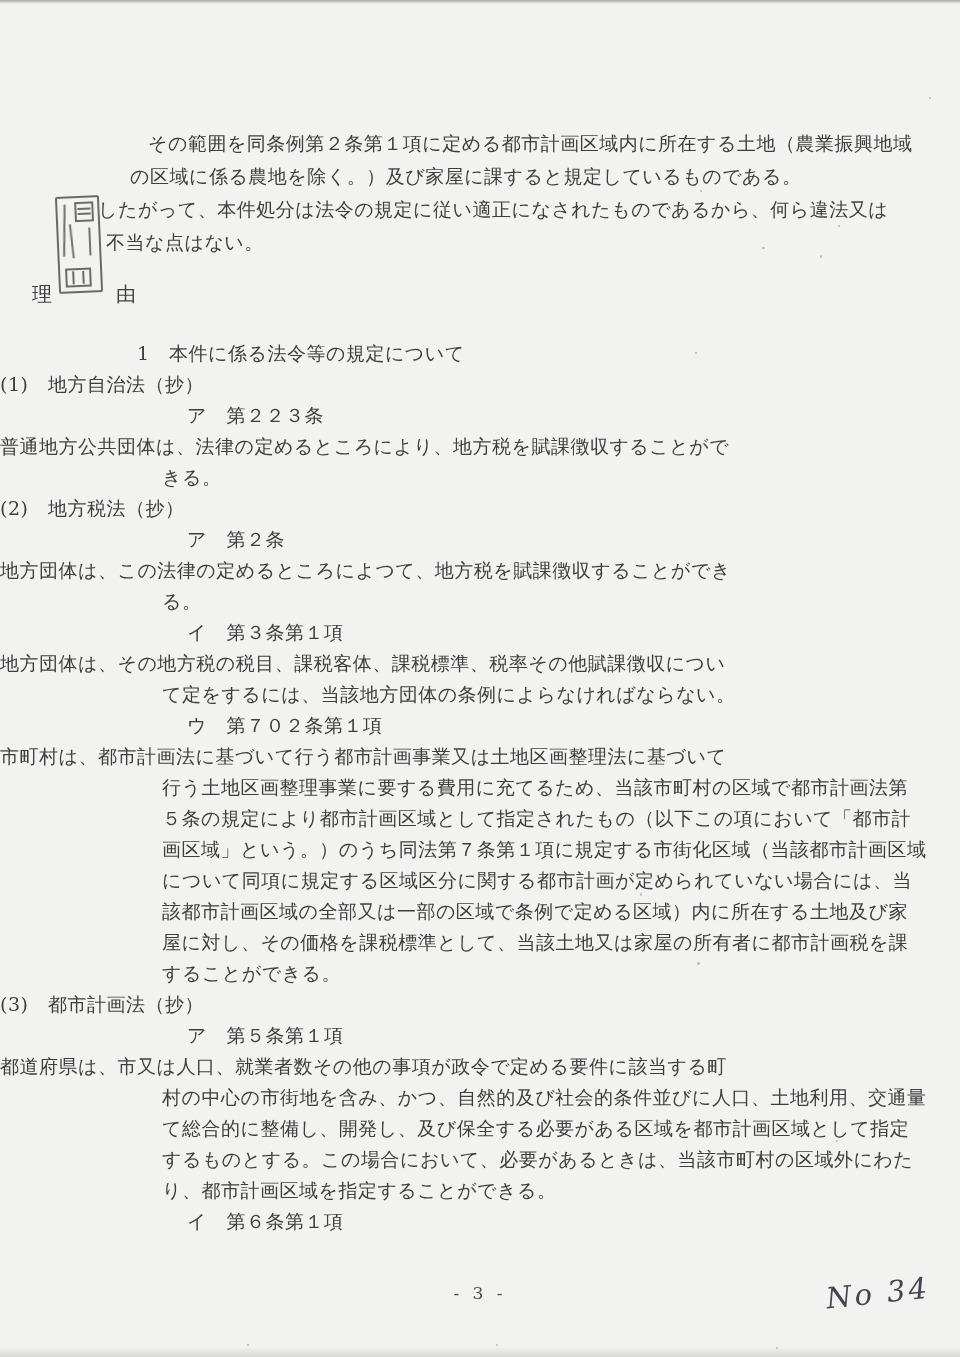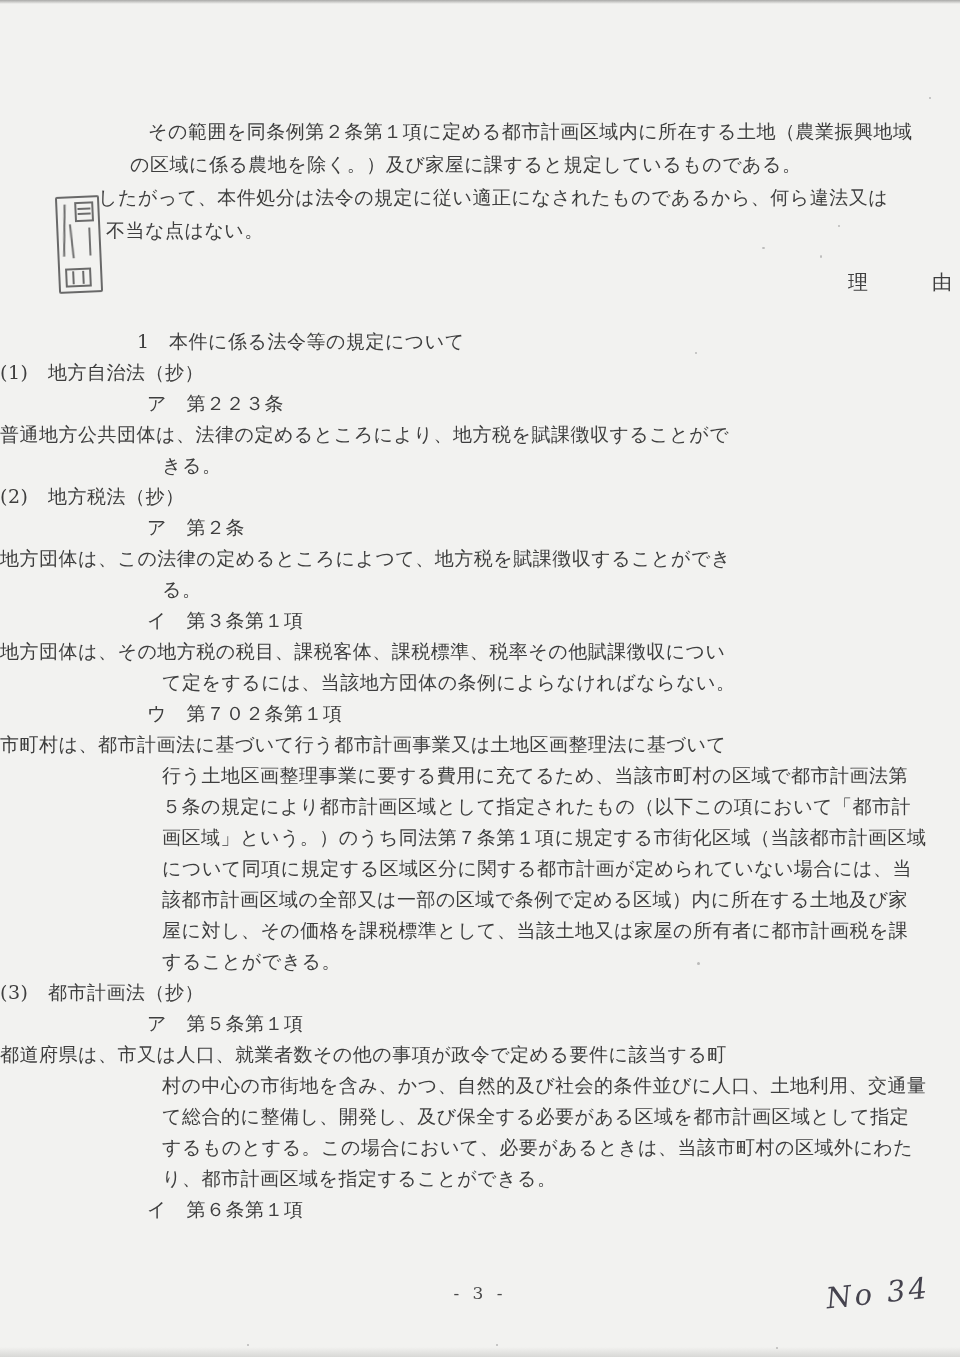--- a/index.html
+++ b/index.html
@@ -10,30 +10,30 @@
     overflow:hidden;
     font-family:"DejaVu Serif","Liberation Serif",serif;
     color:#3e3e3e;
   }
   
   .edge-top{position:absolute;top:0;left:0;width:960px;height:4px;
     background:linear-gradient(#a9a9a7,rgba(169,169,167,0));pointer-events:none;}
   .edge-bottom{position:absolute;bottom:0;left:0;width:960px;height:10px;
     background:linear-gradient(rgba(216,216,214,0),#d8d8d6);pointer-events:none;}
 
-  .doc{position:absolute;top:4px;left:0;width:960px;padding-top:111px;}
+  .doc{position:absolute;top:16px;left:0;width:960px;padding-top:111px;}
   .line{line-height:31px;font-size:19px;white-space:pre;letter-spacing:0.5px;}
   .t-intro1{padding-left:148px;line-height:33px;}
   .t-intro2{padding-left:130px;line-height:33px;}
   .t-para1{padding-left:58px;line-height:33px;margin-left:40px;}
   .t-para0{padding-left:106px;line-height:33px;}
-  .t-heading{text-align:right;letter-spacing:8px;margin:20px 0 28px 8px;font-size:20px;padding-left:32px;}
+  .t-heading{text-align:left;letter-spacing:8px;margin:20px 0 28px 0;font-size:20px;padding-left:32px;}
   .t-num1{padding-left:117px;margin-left:20px;}
   .t-num2{}
-  .t-kana{padding-left:147px;}
+  .t-kana{padding-left:147px;margin-left:40px;}
   .t-body1{}
   .t-body0{padding-left:162px;}
 
   .page-number{
     position:absolute;top:1283px;left:0;width:960px;text-align:center;
     font-size:17px;letter-spacing:4px;color:#4a4a4a;
   }
   .handwritten{
     position:absolute;top:1276px;left:826px;
     font-style:italic;font-size:29px;letter-spacing:3px;

